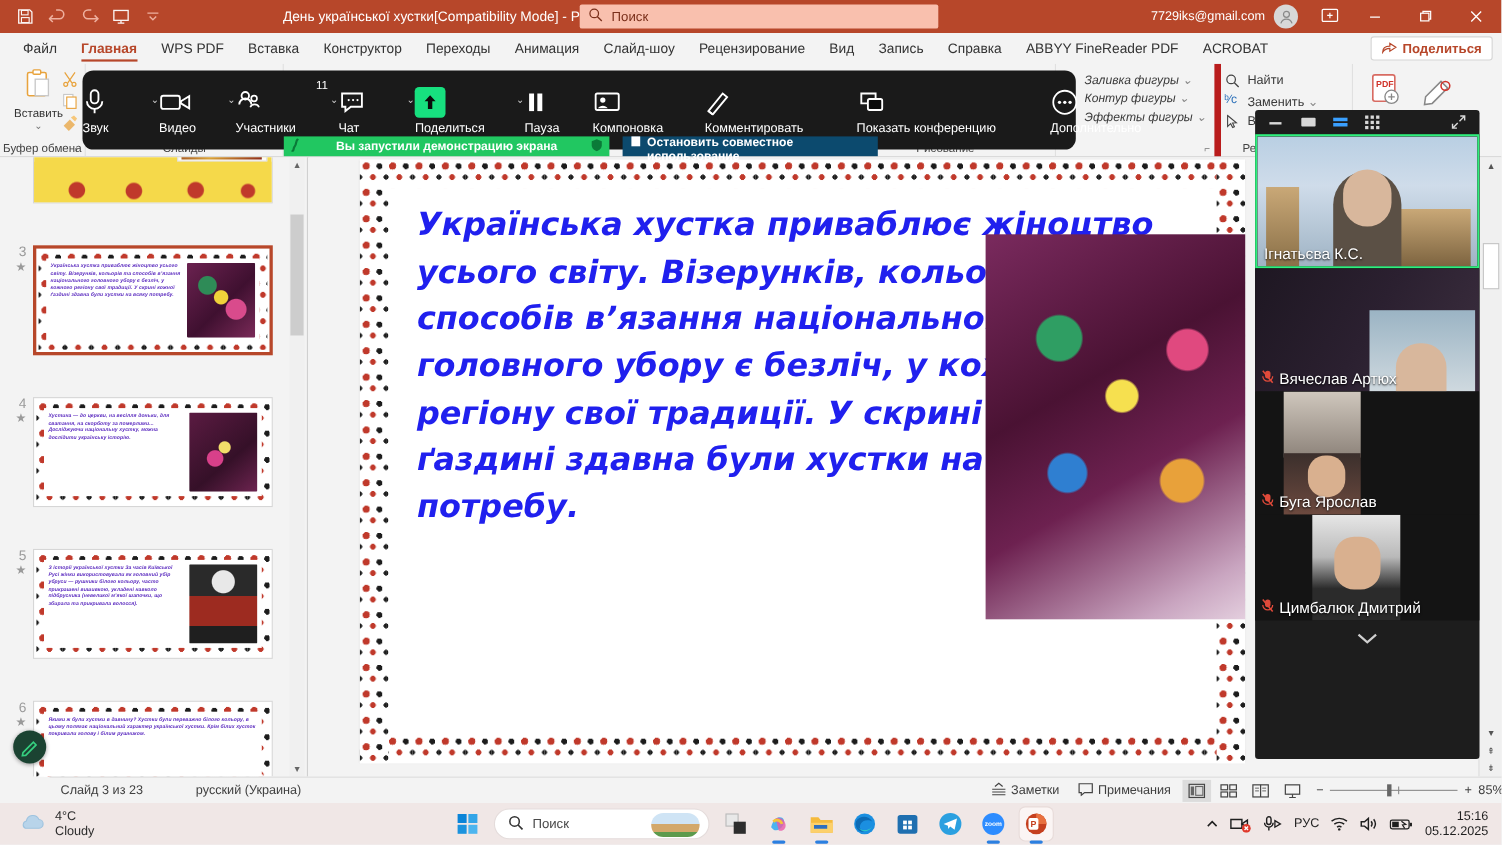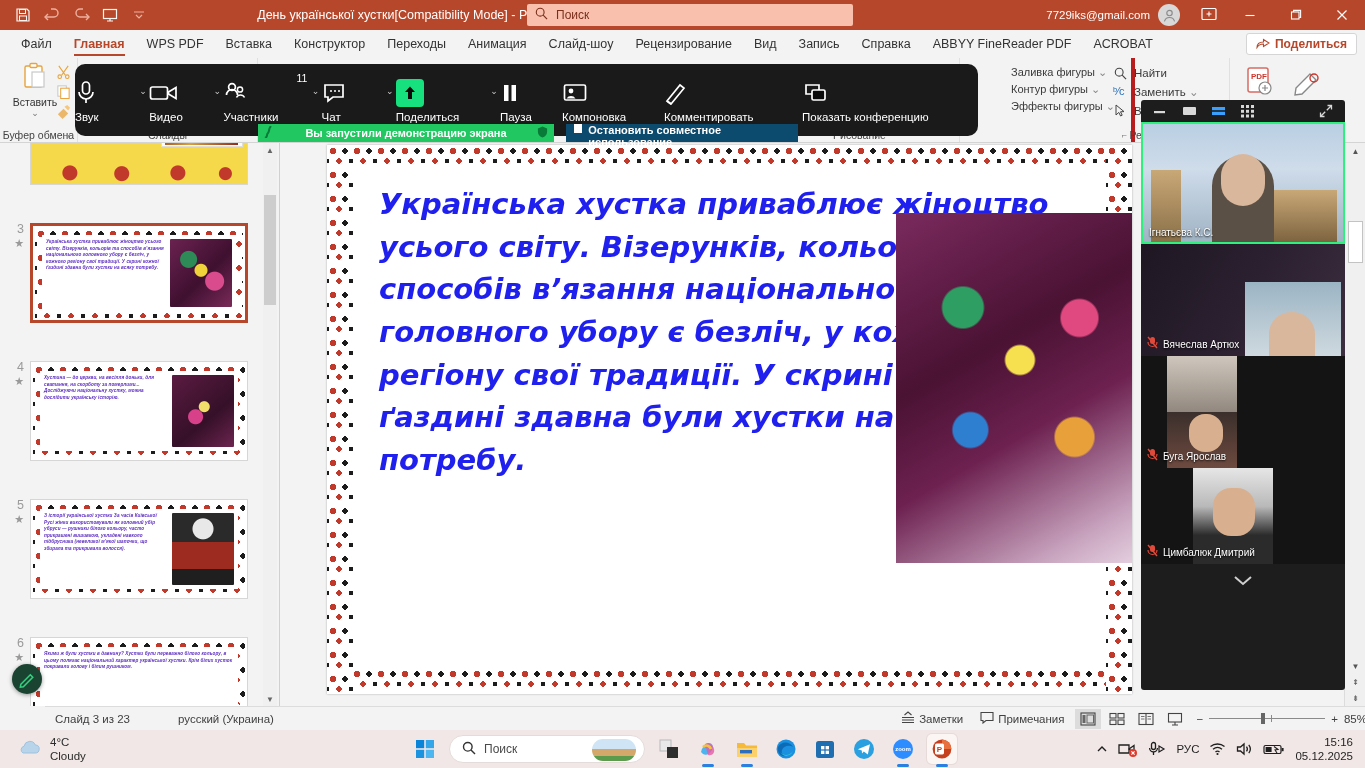--- a/index.html
+++ b/index.html
@@ -79,21 +79,21 @@
     position:absolute; bottom:2px; width:100%; text-align:center;
     font-size:10.5px; color:#444;
   }
   #grp-clip{ left:0; width:78px; border-right:1px solid #e0e0e0; }
   #paste-btn{
     position:absolute; left:12px; top:4px; width:46px; text-align:center;
     font-size:10.5px; color:#333;
   }
   #grp-slides{ left:78px; width:180px; border-right:1px solid #e0e0e0; }
   #grp-draw{ left:760px; width:200px; border-right:1px solid #e0e0e0;}
-  #grp-shapes{ left:985px; width:150px; border-right:4px solid #b91c1c; }
+  #grp-shapes{ left:960px; width:150px; border-right:6px solid #b91c1c;font-style:italic; }
   #grp-edit{ left:1110px; width:120px; border-right:1px solid #e0e0e0;}
   #grp-adobe{ left:1230px; width:135px; }
   .shape-line{
     font-size:11px; color:#3a3a3a; padding:2px 0 2px 26px; position:relative;
     white-space:nowrap;
   }
   .edit-line{
     font-size:11.5px; color:#3a3a3a; padding:3px 0 3px 24px; position:relative;
     white-space:nowrap;
   }
@@ -212,21 +212,21 @@
   #vidpanel{
     position:absolute; left:1141px; top:100px; width:204px; height:590px;
     background:#1d1d1d; z-index:50; border-radius:3px; overflow:hidden;
     display:flex; flex-direction:column;
   }
   #vp-head{ height:22px; display:flex; align-items:center; gap:13px; padding:0 12px; }
   .vp-ic{ color:#ddd; display:flex; align-items:center; }
   #vp-expand{ margin-left:auto; }
   .vp-tile{ position:relative; width:204px; overflow:hidden; background:#151515; }
   .vp-name{
-    position:absolute; left:6px; bottom:4px; color:#fff; font-size:10px;
+    position:absolute; left:6px; bottom:4px; color:#fff; font-size:14px;
     display:flex; align-items:center; gap:5px; text-shadow:0 1px 2px #000;
   }
   .mute-ico{ color:#e04a3a; font-size:12px; }
   #vp-more{
     height:32px; display:flex; align-items:center; justify-content:center; color:#ccc;
   }
   .tile-active{ border:2px solid #2ef07d; }
 
   
   #statusbar{
@@ -723,20 +723,31 @@
   <div class="zt-item" style="min-width:176px;">
     <span class="zt-ico">
       <svg width="30" height="22" viewBox="0 0 30 22">
           <path d="M4 3h13v9H4z" fill="none" stroke="#fff" stroke-width="1.7"></path>
           <rect x="10" y="8" width="13" height="10" rx="1.5" fill="#0b0b0b" stroke="#fff" stroke-width="1.7"></rect>
         </svg>
     </span>
     <span class="zt-lab">Показать конференцию</span>
   </div>
 
+  <div class="zt-item" style="min-width:128px;">
+    <span class="zt-ico">
+      <svg width="26" height="26" viewBox="0 0 26 26">
+          <circle cx="13" cy="13" r="10.5" fill="none" stroke="#fff" stroke-width="1.6"></circle>
+          <circle cx="8.2" cy="13" r="1.5" fill="#fff"></circle>
+          <circle cx="13" cy="13" r="1.5" fill="#fff"></circle>
+          <circle cx="17.8" cy="13" r="1.5" fill="#fff"></circle>
+        </svg>
+    </span>
+    <span class="zt-lab">Дополнительно</span>
+  </div>
 </div>
 
 <div id="sharebar">
   <div id="sb-green">
     <span>
       <svg width="11" height="12" viewBox="0 0 11 12">
           <path d="M7 0 C4 3 6 5 4 7 C2 9 4 11 1 12" stroke="#0a7a38" stroke-width="2" fill="none"></path>
         </svg>
     </span>
     <span class="txt">Вы запустили демонстрацию экрана</span>

